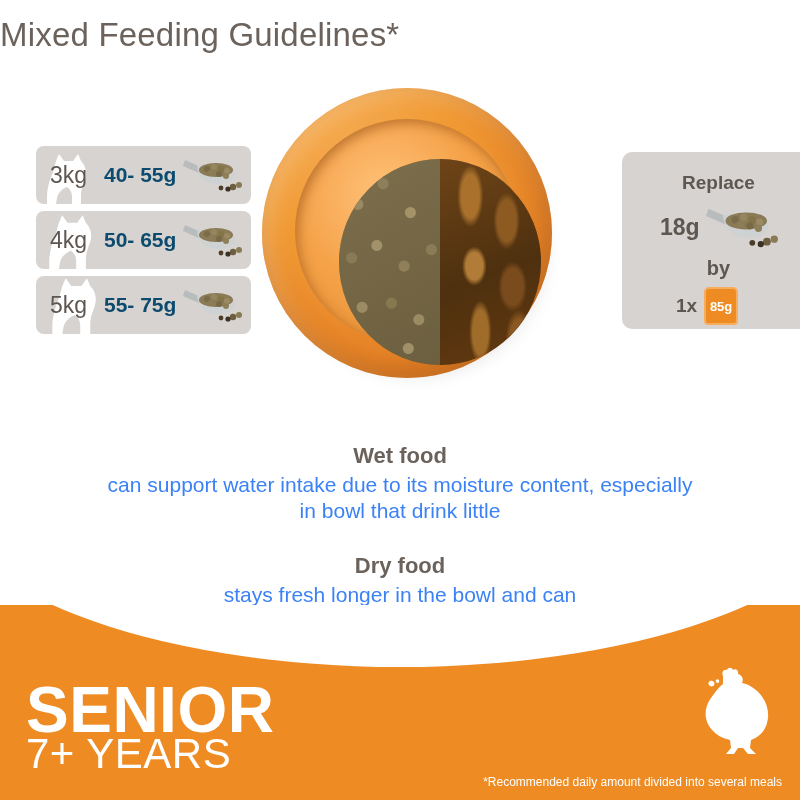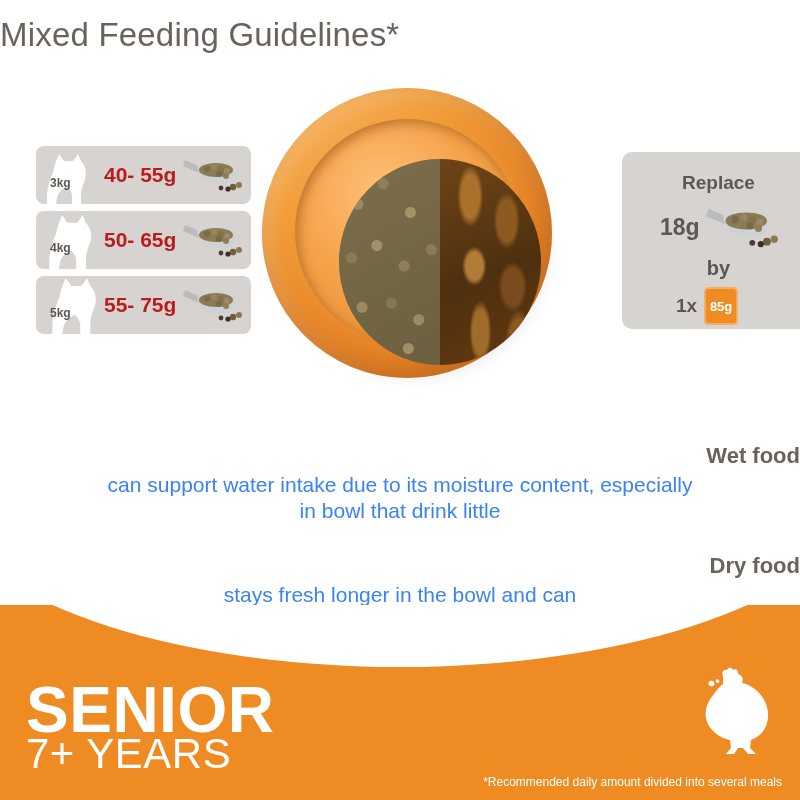--- a/index.html
+++ b/index.html
@@ -40,31 +40,30 @@
     overflow:hidden;
   }
   .cat-sil {
     position:absolute; left:6px; bottom:0;
     opacity:1;
   }
   .row-weight {
     position:absolute;
     left:14px; top:50%;
     transform:translateY(-50%);
-    font-size:12px; font-weight:bold;
+    font-size:23px; font-weight:normal;
     color:#5e5751;
     z-index:3;
-    margin-top:8px;
   }
   .row-amount {
     position:absolute;
     left:68px; top:50%;
     transform:translateY(-50%);
     font-size:21px; font-weight:bold;
-    color:#b91c1c;
+    color:#0c4a6e;
     z-index:3;
     white-space:nowrap;
   }
   .scoop-wrap {
     position:absolute; right:4px; top:50%;
     transform:translateY(-50%);
     width:64px; height:44px;
     z-index:3;
   }
 
@@ -174,21 +173,20 @@
     font-size:13px; font-weight:bold; color:#ffffff;
     letter-spacing:-.2px;
   }
 
   
   #wet-block { position:absolute; left:0; top:443px; width:800px; text-align:center; }
   #dry-block { position:absolute; left:0; top:553px; width:800px; text-align:center; }
   .food-head {
     font-size:22px; font-weight:bold; color:#6b625c;
     margin-bottom:3px;
-    text-align:right;
   }
   .food-body {
     font-size:21px; font-weight:400; color:#3b82f6;
     line-height:1.26;
   }
 
   
   #banner {
     position:absolute; left:0; bottom:0; width:800px; height:195px;
     background:#ef8b23;

